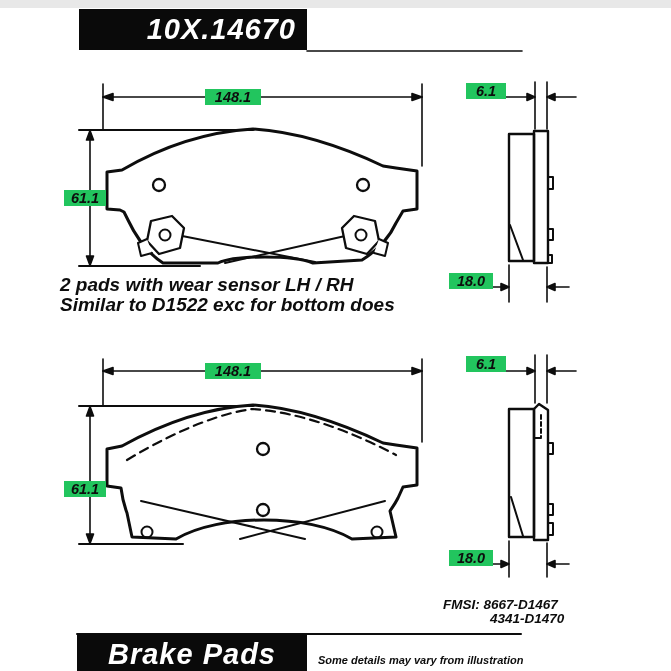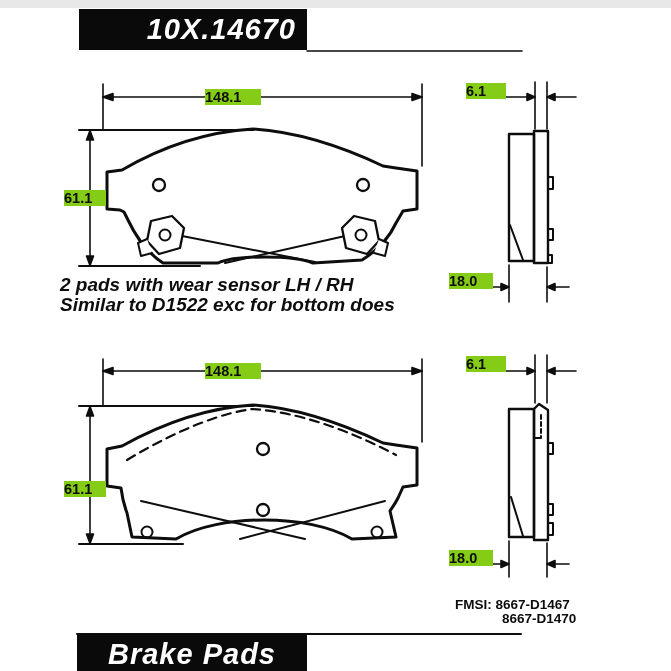--- a/index.html
+++ b/index.html
@@ -15,29 +15,29 @@
     display:flex;align-items:center;
   }
   #header-box{left:79px;top:1px;width:228px;height:41px;font-size:29px;justify-content:flex-end;padding-right:11px;box-sizing:border-box;letter-spacing:1px;}
   #footer-box{left:77px;top:626px;width:230px;height:40px;font-size:29px;justify-content:center;letter-spacing:1px;}
   .smallnote{
     position:absolute;font-style:italic;font-weight:bold;font-size:11px;white-space:nowrap;
   }
   #header-note{left:317px;top:27px;}
   #footer-note{left:318px;top:646px;}
   .dimlabel{
-    position:absolute;background:#84cc16;font-weight:bold;font-size:14.5px;
-    line-height:16px;height:16px;white-space:nowrap;
+    position:absolute;background:#22c55e;font-weight:bold;font-size:14.5px;
+    text-align:center;line-height:16px;height:16px;white-space:nowrap;font-style:italic;
   }
   #caption{
     position:absolute;left:60px;top:267px;width:430px;text-align:left;
     font-weight:bold;font-style:italic;font-size:19px;line-height:19.5px;white-space:nowrap;
   }
   #fmsi{
-    position:absolute;left:455px;top:590px;font-weight:bold;
+    position:absolute;left:443px;top:590px;font-weight:bold;font-style:italic;
     font-size:13.5px;line-height:14px;white-space:nowrap;
   }
   #fmsi .row2{padding-left:47px;}
 </style>
 </head>
 <body>
 
 <div id="canvas">
 
   <svg id="lineart" width="671" height="671" viewBox="0 0 671 671">
@@ -185,22 +185,23 @@
   <div class="dimlabel" style="left:64px;top:473px;width:42px;">61.1</div>
   <div class="dimlabel" style="left:466px;top:348px;width:40px;">6.1</div>
   <div class="dimlabel" style="left:449px;top:542px;width:44px;">18.0</div>
 
   <div id="fmsi">
     <div>
       <span>FMSI:</span>
       <span>8667-D1467</span>
     </div>
     <div class="row2">
-      <span>8667-D1470</span>
+      <span>4341-D1470</span>
     </div>
   </div>
 
   <div id="footer-box" class="blackbox">
     <span>Brake Pads</span>
   </div>
 
+  <div id="footer-note" class="smallnote">Some details may vary from illustration</div>
 
 </div>
 
 </body></html>

